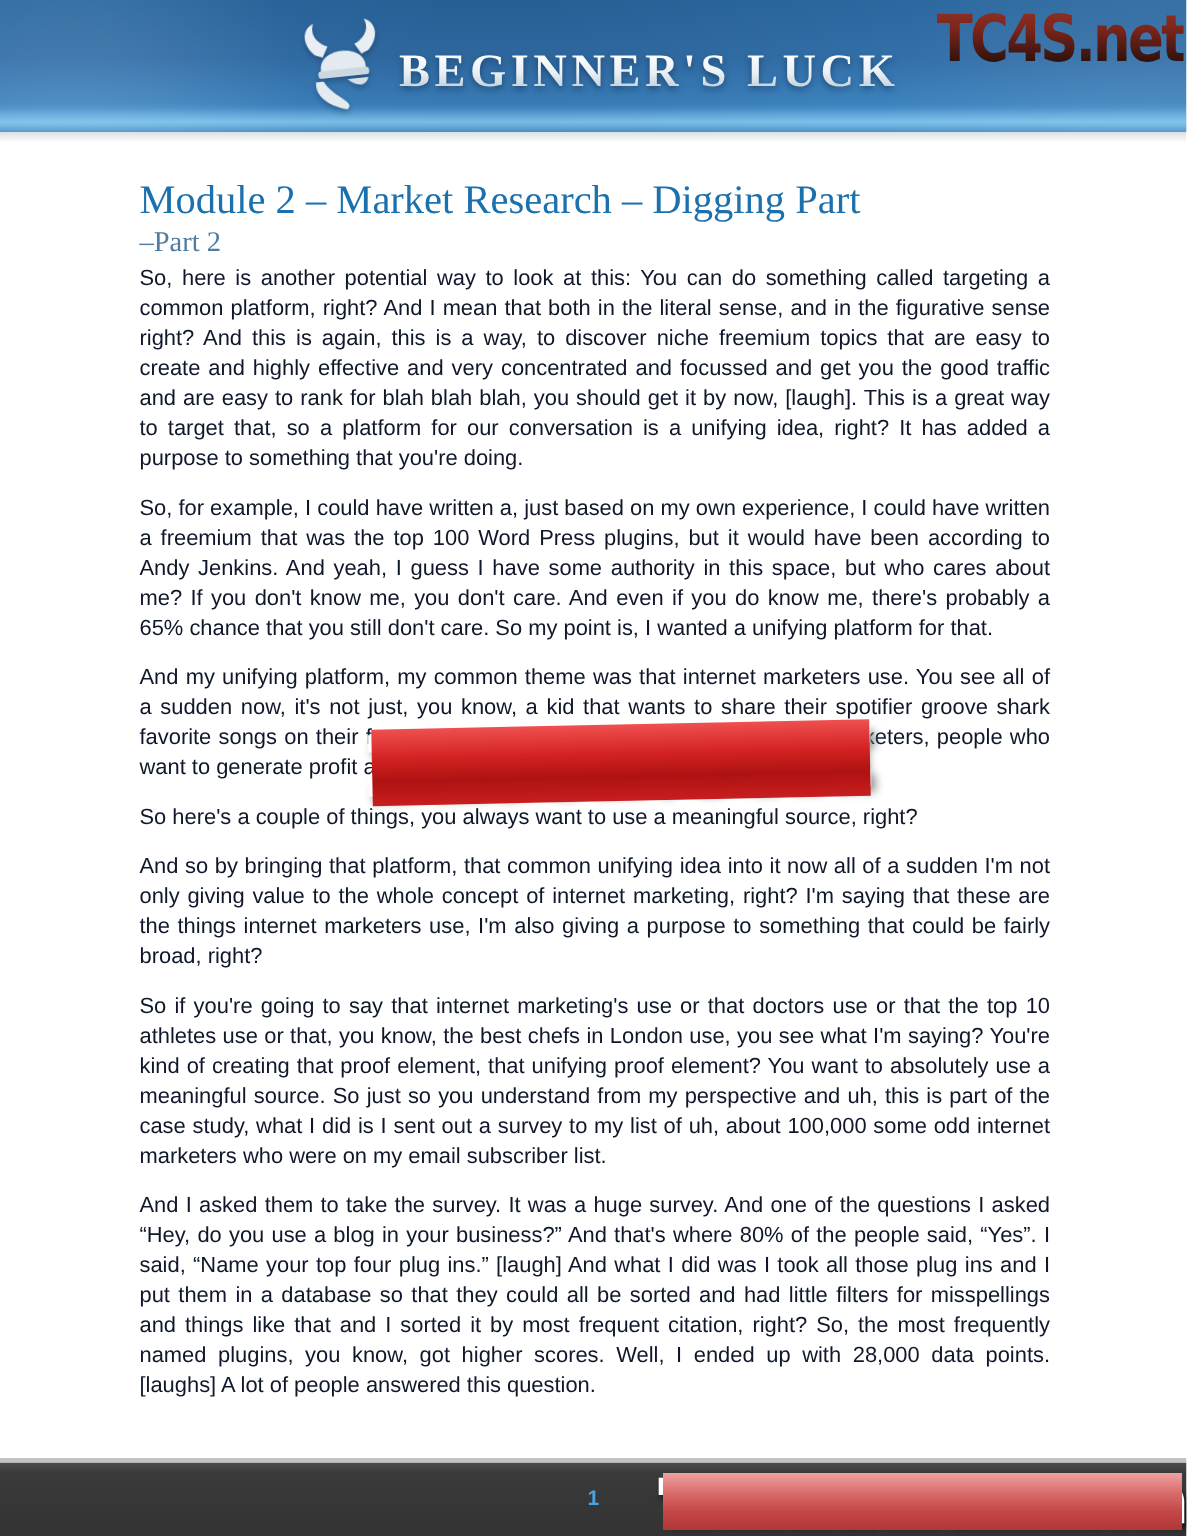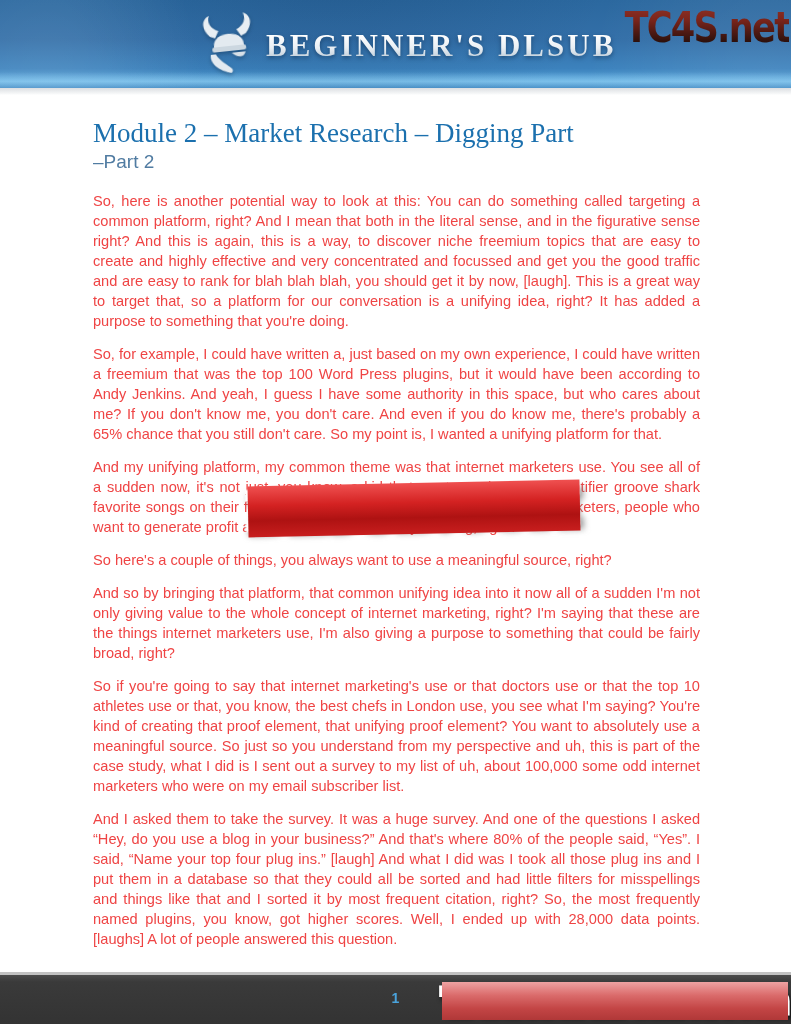--- a/index.html
+++ b/index.html
@@ -61,26 +61,26 @@
   
   .content {
     position: absolute; left: 93px; top: 118px; width: 607px;
   }
   .doc-title {
     font-family: "Liberation Serif", serif;
     font-size: 27px; font-weight: 500; color: #1b70ae;
     margin: 0 0 2px 0; line-height: 1.15;
   }
   .doc-subtitle {
-    font-family: Liberation Sans, sans-serif;
+    font-family: Liberation Serif, serif;
     font-size: 19px; font-weight: 400; color: #517ca2;
-    margin: 0 0 18px 0; line-height: 1.15;
+    margin: 0 0 3px 0; line-height: 1.15;
   }
   .content p {
-    font-size: 14.6px; line-height: 20px; color: #ef4444;
+    font-size: 14.6px; line-height: 20px; color: #0f172a;
     text-align: justify;
     margin: 0 0 13px 0;
   }
 
   
   .outline-stack { position: relative; display: inline-block; white-space: nowrap; }
   .outline-stack .stroke {
     position: absolute; left: 0; top: 0; color: #ffffff;
   }
   .outline-stack .fill {
@@ -144,21 +144,21 @@
           <path d="M46 22 C 54 14 53 4 45 1 C 48 8 44 14 37 17 L 41 24 Z" fill="#e8eef3"></path>
 
           <path d="M13 32 C 13 17 43 17 43 32 L 43 35 L 13 35 Z" fill="#e3eaf0"></path>
 
           <rect x="11" y="33" width="34" height="5" rx="2" fill="#ccd7e0"></rect>
 
           <path d="M14 40 C 20 52 34 55 28 60 C 16 57 7 49 9 40 Z" fill="#e3eaf0"></path>
           <path d="M30 40 C 36 46 42 46 44 40 L 30 40 Z" fill="#d7e0e8"></path>
         </svg>
       </span>
-      <span class="logo-text">BEGINNER'S DLSUB</span>
+      <span class="logo-text">BEGINNER'S LUCK</span>
     </div>
     <div class="tc4s">TC4S.net</div>
   </header>
   <div class="banner-strip"></div>
 
   <main class="content">
     <h1 class="doc-title">Module 2 – Market Research – Digging Part</h1>
     <h2 class="doc-subtitle">–Part 2</h2>
     <p>So, here is another potential way to look at this: You can do something called targeting a common platform, right? And I mean that both in the literal sense, and in the figurative sense right? And this is again, this is a way, to discover niche freemium topics that are easy to create and highly effective and very concentrated and focussed and get you the good traffic and are easy to rank for blah blah blah, you should get it by now, [laugh]. This is a great way to target that, so a platform for our conversation is a unifying idea, right? It has added a purpose to something that you're doing.</p>
     <p>So, for example, I could have written a, just based on my own experience, I could have written a freemium that was the top 100 Word Press plugins, but it would have been according to Andy Jenkins. And yeah, I guess I have some authority in this space, but who cares about me? If you don't know me, you don't care. And even if you do know me, there's probably a 65% chance that you still don't care. So my point is, I wanted a unifying platform for that.</p>

